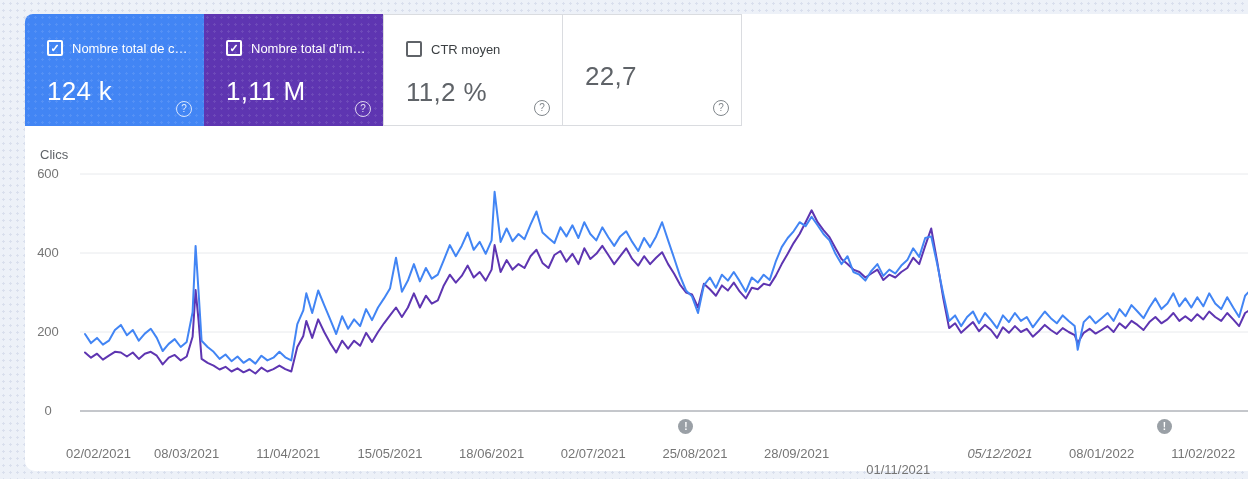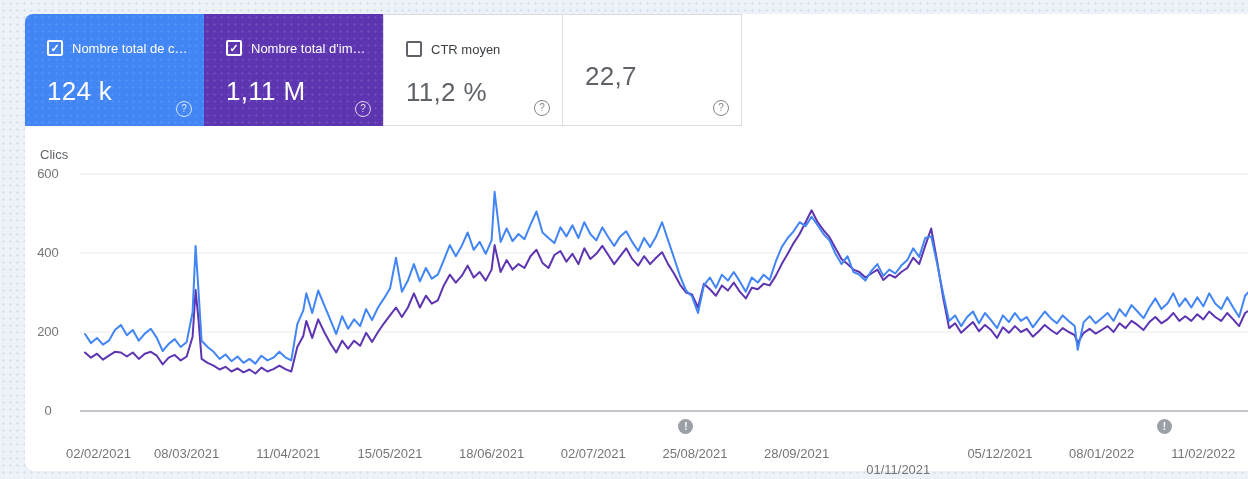--- a/index.html
+++ b/index.html
@@ -111,21 +111,21 @@
   <div id="xtick-layer">
       <div class="xtick" style="left: 39px; text-align: right;">02/02/2021</div>
       <div class="xtick" style="left: 140.66px;">08/03/2021</div>
       <div class="xtick" style="left: 242.32px;">11/04/2021</div>
       <div class="xtick" style="left: 343.98px;">15/05/2021</div>
       <div class="xtick" style="left: 445.64px;">18/06/2021</div>
       <div class="xtick" style="left: 547.3px;">02/07/2021</div>
       <div class="xtick" style="left: 648.96px;">25/08/2021</div>
       <div class="xtick" style="left: 750.62px;">28/09/2021</div>
       <div class="xtick" style="left: 852.28px; margin-top: 16px;">01/11/2021</div>
-      <div class="xtick" style="left: 953.94px;">05/12/2021</div>
+      <div class="xtick" style="left: 953.94px; font-style: italic;">05/12/2021</div>
       <div class="xtick" style="left: 1055.6px;">08/01/2022</div>
       <div class="xtick" style="left: 1157.26px;">11/02/2022</div>
     </div>
   <div id="marker-layer">
       <div class="marker" style="left: 678.49px;">!</div>
       <div class="marker" style="left: 1156.89px;">!</div>
     </div>
 </div>
 
 </body></html>

